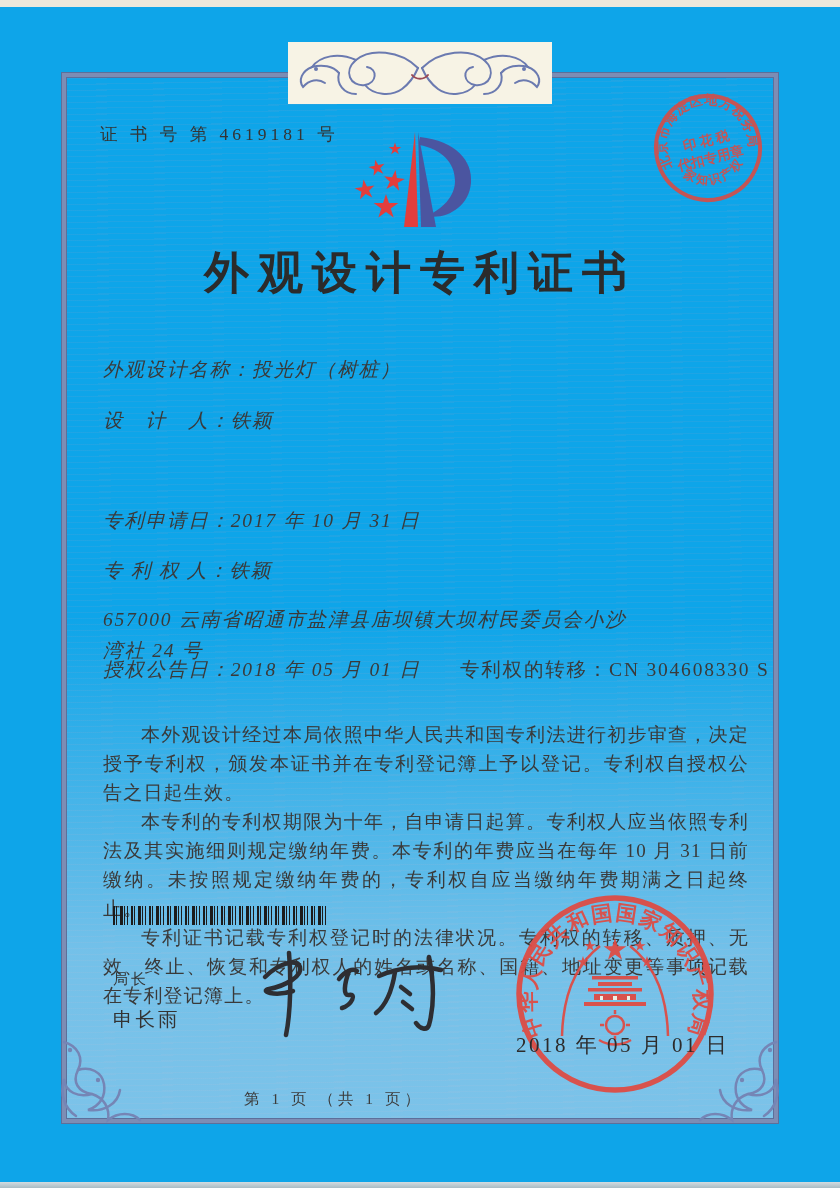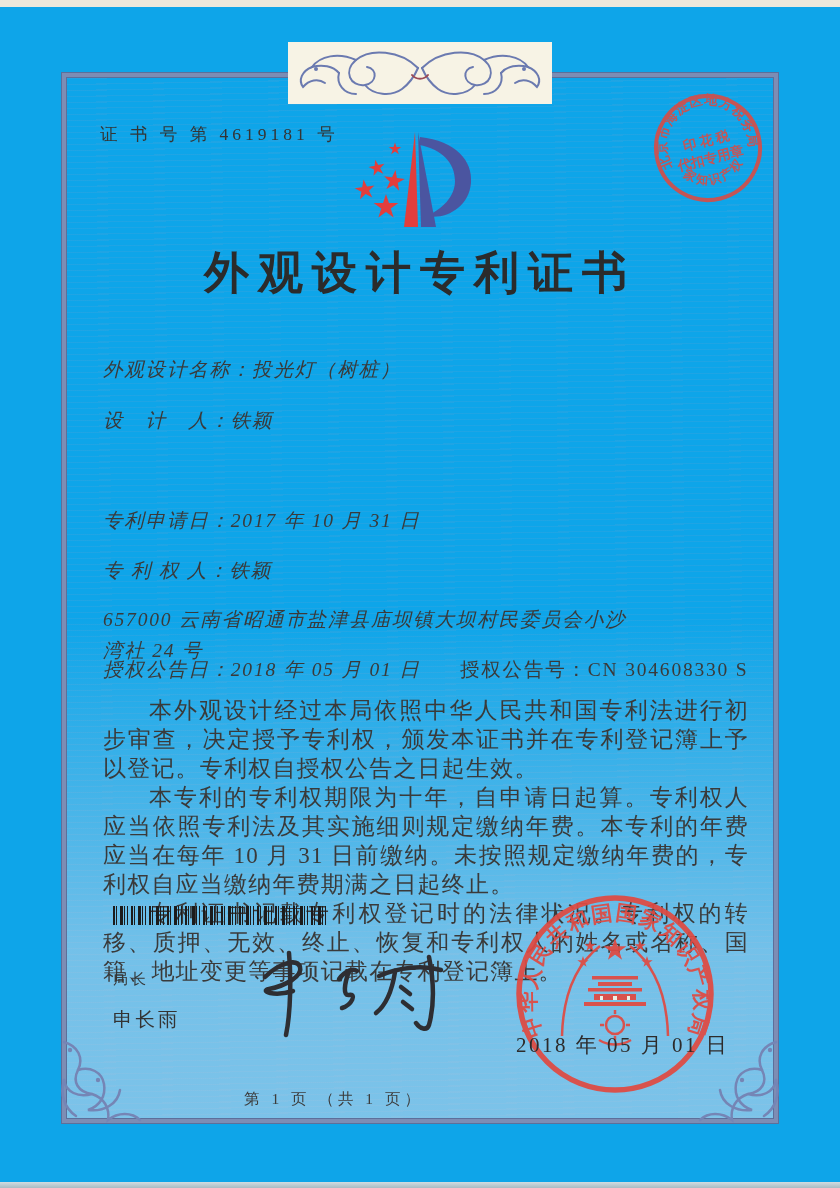--- a/index.html
+++ b/index.html
@@ -40,22 +40,22 @@
   .row-name{top:356px;}
   .row-designer{top:407px;}
   .row-patno{top:457px;}
   .row-appdate{top:507px;}
   .row-patentee{top:557px;}
   .row-address{top:604px;display:flex;white-space:normal;}
   .row-address .val{width:560px;line-height:31px;}
   .grant-left{top:656px;}
   .grant-right{position:absolute;left:460px;top:656px;font-size:19.5px;letter-spacing:1.8px;white-space:nowrap;}
   
-  .paras{position:absolute;left:103px;top:696px;width:646px;
-    font-size:23px;line-height:29px;letter-spacing:1.2px;text-align:justify;color:#3a3a3a;}
+  .paras{position:absolute;left:103px;top:720px;width:646px;
+    font-size:19px;line-height:29px;letter-spacing:1.2px;text-align:justify;color:#3a3a3a;}
   .paras p{margin:0;text-indent:2em;}
   
   .barcode{position:absolute;left:113px;top:906px;width:215px;height:19px;
     background:repeating-linear-gradient(90deg,
       #1c1c1c 0 2px, transparent 2px 3px,
       #1c1c1c 3px 4px, transparent 4px 7px,
       #1c1c1c 7px 10px, transparent 10px 11px,
       #1c1c1c 11px 12px, transparent 12px 14px,
       #1c1c1c 14px 15px, transparent 15px 18px);}
   .signer-title{position:absolute;left:113px;top:970px;font-size:15px;letter-spacing:3px;color:#333;text-align:right;}
@@ -146,21 +146,21 @@
   <div class="row row-address">
     <span class="val">
       <span>657000 云南省昭通市盐津县庙坝镇大坝村民委员会小沙</span><br>
       <span>湾社 24 号</span>
     </span>
   </div>
   <div class="row grant-left">
     <span class="lbl">授权公告日：</span><span>2018 年 05 月 01 日</span>
   </div>
   <div class="grant-right">
-    <span class="lbl">授权公告号：</span><span>CN 304608330 S</span>
+    <span class="lbl">专利权的转移：</span><span>CN 304608330 S</span>
   </div>
 
   <div class="paras">
     <p>本外观设计经过本局依照中华人民共和国专利法进行初步审查，决定授予专利权，颁发本证书并在专利登记簿上予以登记。专利权自授权公告之日起生效。</p>
     <p>本专利的专利权期限为十年，自申请日起算。专利权人应当依照专利法及其实施细则规定缴纳年费。本专利的年费应当在每年 10 月 31 日前缴纳。未按照规定缴纳年费的，专利权自应当缴纳年费期满之日起终止。</p>
     <p>专利证书记载专利权登记时的法律状况。专利权的转移、质押、无效、终止、恢复和专利权人的姓名或名称、国籍、地址变更等事项记载在专利登记簿上。</p>
   </div>
 
   <div class="barcode"></div>
 

